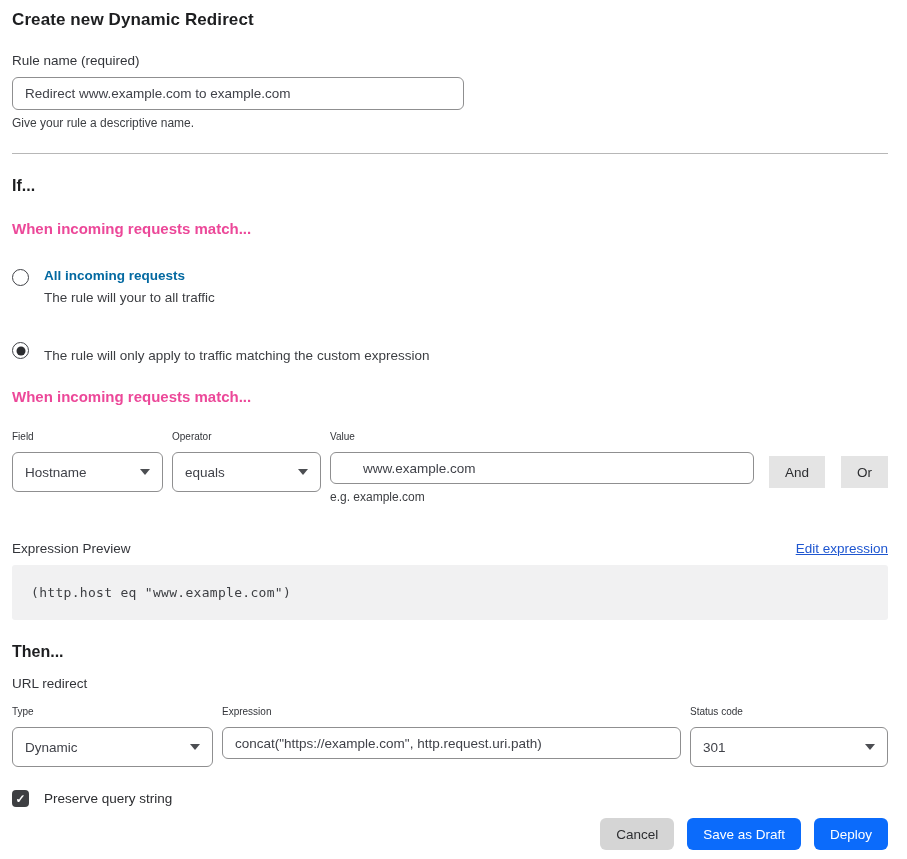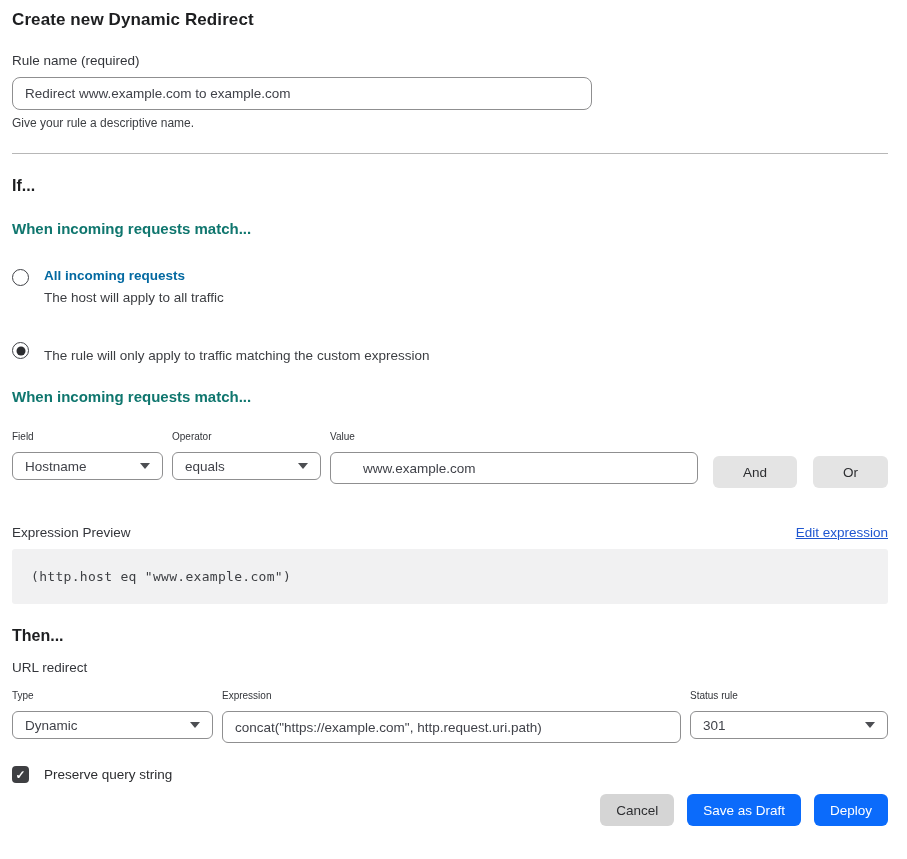--- a/index.html
+++ b/index.html
@@ -33,41 +33,41 @@
     border: 1px solid #8f8f90;
     border-radius: 6px;
     padding: 0 12px;
     font-size: 13.5px;
     font-family: "Liberation Sans", sans-serif;
     color: #404249;
     background: #fff;
     outline: none;
     width: 100%;
   }
-  .rule-name-input { width: 580px; border-radius: 8px; }
+  .rule-name-input { width: 452px; }
   .help-text {
     font-size: 12px;
     color: #3c3e42;
     margin-top: 6px;
   }
   .divider {
     border: none;
     border-top: 1px solid #b7b7b7;
     margin-top: 23px;
   }
   .section-heading {
     font-size: 16px;
     font-weight: bold;
     color: #1d1e20;
     margin-top: 23px;
   }
   .match-heading {
     font-size: 15px;
     font-weight: bold;
-    color: #0f766e;
+    color: #ec4899;
     margin-top: 25px;
   }
   
   .radio-option { display: flex; align-items: flex-start; margin-top: 31px; }
   .radio-option + .radio-option { margin-top: 36px; }
   .radio-circle {
     width: 17px; height: 17px;
     border: 1.5px solid #414348;
     border-radius: 50%;
     margin-top: 1px;
@@ -93,21 +93,21 @@
     display: flex;
     align-items: flex-start;
     margin-top: 26px;
   }
   .builder-col .col-label { font-size: 10px; color: #33353a; }
   .col-field { width: 151px; margin-right: 9px; }
   .col-operator { width: 149px; margin-right: 9px; }
   .col-value { flex: 1 1 auto; margin-right: 15px; }
   .select-box {
     margin-top: 10px;
-    height: 28px;
+    height: 40px;
     border: 1px solid #8f8f90;
     border-radius: 6px;
     background: #fff;
     display: flex;
     align-items: center;
     justify-content: space-between;
     padding: 0 12px;
     font-size: 13.5px;
     color: #404249;
     cursor: pointer;
@@ -118,26 +118,26 @@
     border-right: 5px solid transparent;
     border-top: 6px solid #4c4e52;
     margin-left: 8px;
     flex: 0 0 auto;
   }
   .value-input { margin-top: 10px; height: 32px; padding-left: 32px; }
   .small-btn {
     margin-top: 25px;
     height: 32px;
     border: none;
-    border-radius: 6px;
+    border-radius: 0;
     background: #e4e4e4;
     color: #2d2e31;
     font-size: 13.5px;
     font-family: "Liberation Sans", sans-serif;
-    padding: 0 30px;
+    padding: 0 16px;
     cursor: pointer;
     flex: 0 0 auto;
   }
   .or-btn { margin-left: 16px; }
   
   .preview-header {
     display: flex;
     justify-content: space-between;
     align-items: baseline;
     margin-top: 37px;
@@ -220,21 +220,21 @@
 
   <hr class="divider">
 
   <h2 class="section-heading">If...</h2>
   <h3 class="match-heading">When incoming requests match...</h3>
 
   <div class="radio-option">
     <span class="radio-circle"></span>
     <span class="radio-texts">
       <div class="radio-label">All incoming requests</div>
-      <div class="radio-desc">The host will apply to all traffic</div>
+      <div class="radio-desc">The rule will your to all traffic</div>
     </span>
   </div>
 
   <div class="radio-option">
     <span class="radio-circle selected"></span>
     <span class="radio-texts">
       <div class="radio-desc">The rule will only apply to traffic matching the custom expression</div>
     </span>
   </div>
 
@@ -251,20 +251,21 @@
     <div class="builder-col col-operator">
       <div class="col-label">Operator</div>
       <div class="select-box">
         <span>equals</span>
         <span class="caret"></span>
       </div>
     </div>
     <div class="builder-col col-value">
       <div class="col-label">Value</div>
       <input type="text" class="text-input value-input" value="www.example.com" style="">
+      <div class="help-text">e.g. example.com</div>
     </div>
     <button class="small-btn">And</button>
     <button class="small-btn or-btn">Or</button>
   </div>
 
   <div class="preview-header">
     <span class="preview-label">Expression Preview</span>
     <a class="edit-link">Edit expression</a>
   </div>
   <div class="code-box">
@@ -280,21 +281,21 @@
       <div class="select-box">
         <span>Dynamic</span>
         <span class="caret"></span>
       </div>
     </div>
     <div class="builder-col col-expression">
       <div class="col-label">Expression</div>
       <input type="text" class="text-input expr-input" value="concat(&quot;https://example.com&quot;, http.request.uri.path)" style="">
     </div>
     <div class="builder-col col-status">
-      <div class="col-label">Status rule</div>
+      <div class="col-label">Status code</div>
       <div class="select-box">
         <span>301</span>
         <span class="caret"></span>
       </div>
     </div>
   </div>
 
   <div class="checkbox-row">
     <span class="checkbox">✓</span>
     <span class="checkbox-label">Preserve query string</span>

